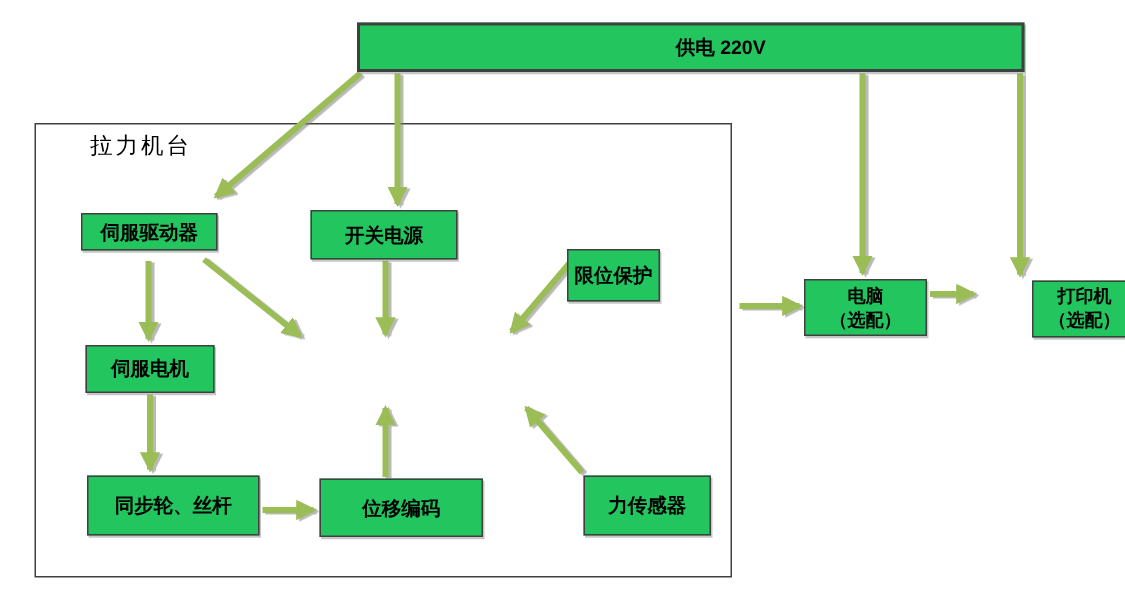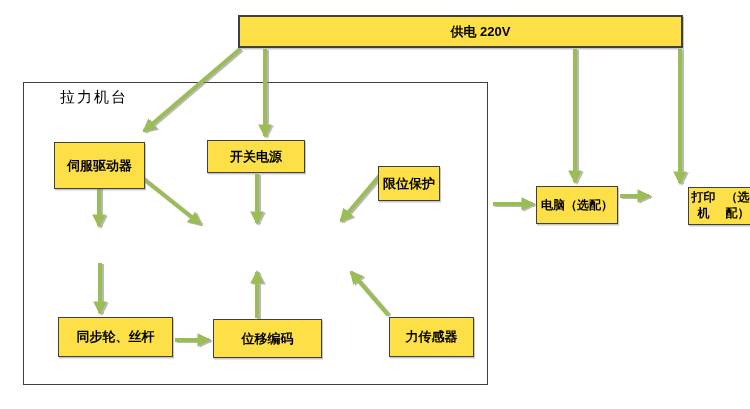--- a/index.html
+++ b/index.html
@@ -15,21 +15,21 @@
   #edges-svg {
     position: absolute;
     left: 0; top: 0;
     width: 750px; height: 409px;
     pointer-events: none;
   }
   .edge-group { filter: drop-shadow(2px 1.5px 0.5px rgba(128,128,128,0.55)); }
   .box {
     position: absolute;
     box-sizing: border-box;
-    background: #fde047;
+    background: #22c55e;
     border: 1.5px solid #404040;
     display: flex;
     align-items: center;
     justify-content: center;
     text-align: center;
     font-weight: bold;
     font-size: 13px;
     box-shadow: 1px 1.5px 0 rgba(128,128,128,0.45);
   }
   .box .lbl { display: block; }
@@ -42,21 +42,21 @@
     border: 1.5px solid #404040;
     background: transparent;
   }
   .frame-title {
     position: absolute;
     left: 36px; top: 5px;
     font-size: 15px;
     font-weight: normal;
     letter-spacing: 2px;
   }
-  .two-line { flex-direction: row; font-size: 12px; line-height: 16px; }
+  .two-line { flex-direction: column; font-size: 12px; line-height: 16px; }
 </style>
 </head>
 <body>
 
 <div class="canvas">
 
   <div class="frame" style="left:23px; top:82px; width:465px; height:303px;">
     <div class="frame-title">拉力机台</div>
   </div>
 
@@ -81,33 +81,36 @@
         <line x1="388" y1="315" x2="351" y2="272" stroke="#9bbd56" stroke-width="4" marker-end="url(#ah)"></line>
         <line x1="493" y1="204" x2="533" y2="204" stroke="#9bbd56" stroke-width="4" marker-end="url(#ah)"></line>
         <line x1="620" y1="196" x2="649" y2="196" stroke="#9bbd56" stroke-width="4" marker-end="url(#ah)"></line>
       </g>
   </svg>
 
   <div class="box power-box" style="left:238px; top:15px; width:445px; height:33px; border-width:2px;">
     <span class="lbl">供电 220V</span>
   </div>
 
-  <div class="box" style="left:54px; top:142px; width:91px; height:47px;">
+  <div class="box" style="left:54px; top:142px; width:91px; height:25px;">
     <span class="lbl">伺服驱动器</span>
   </div>
 
   <div class="box" style="left:207px; top:140px; width:98px; height:33px;">
     <span class="lbl">开关电源</span>
   </div>
 
   <div class="box" style="left:378px; top:138px; width:62px; height:35px;margin-top:28px;">
     <span class="lbl">限位保护</span>
   </div>
 
 
+  <div class="box" style="left:57px; top:230px; width:86px; height:32px;">
+    <span class="lbl">伺服电机</span>
+  </div>
 
   <div class="box" style="left:213px; top:319px; width:109px; height:39px;">
     <span class="lbl">位移编码</span>
   </div>
 
   <div class="box" style="left:58px; top:317px; width:115px; height:40px;">
     <span class="lbl">同步轮、丝杆</span>
   </div>
 
   <div class="box" style="left:389px; top:317px; width:85px; height:40px;text-align:right;">

